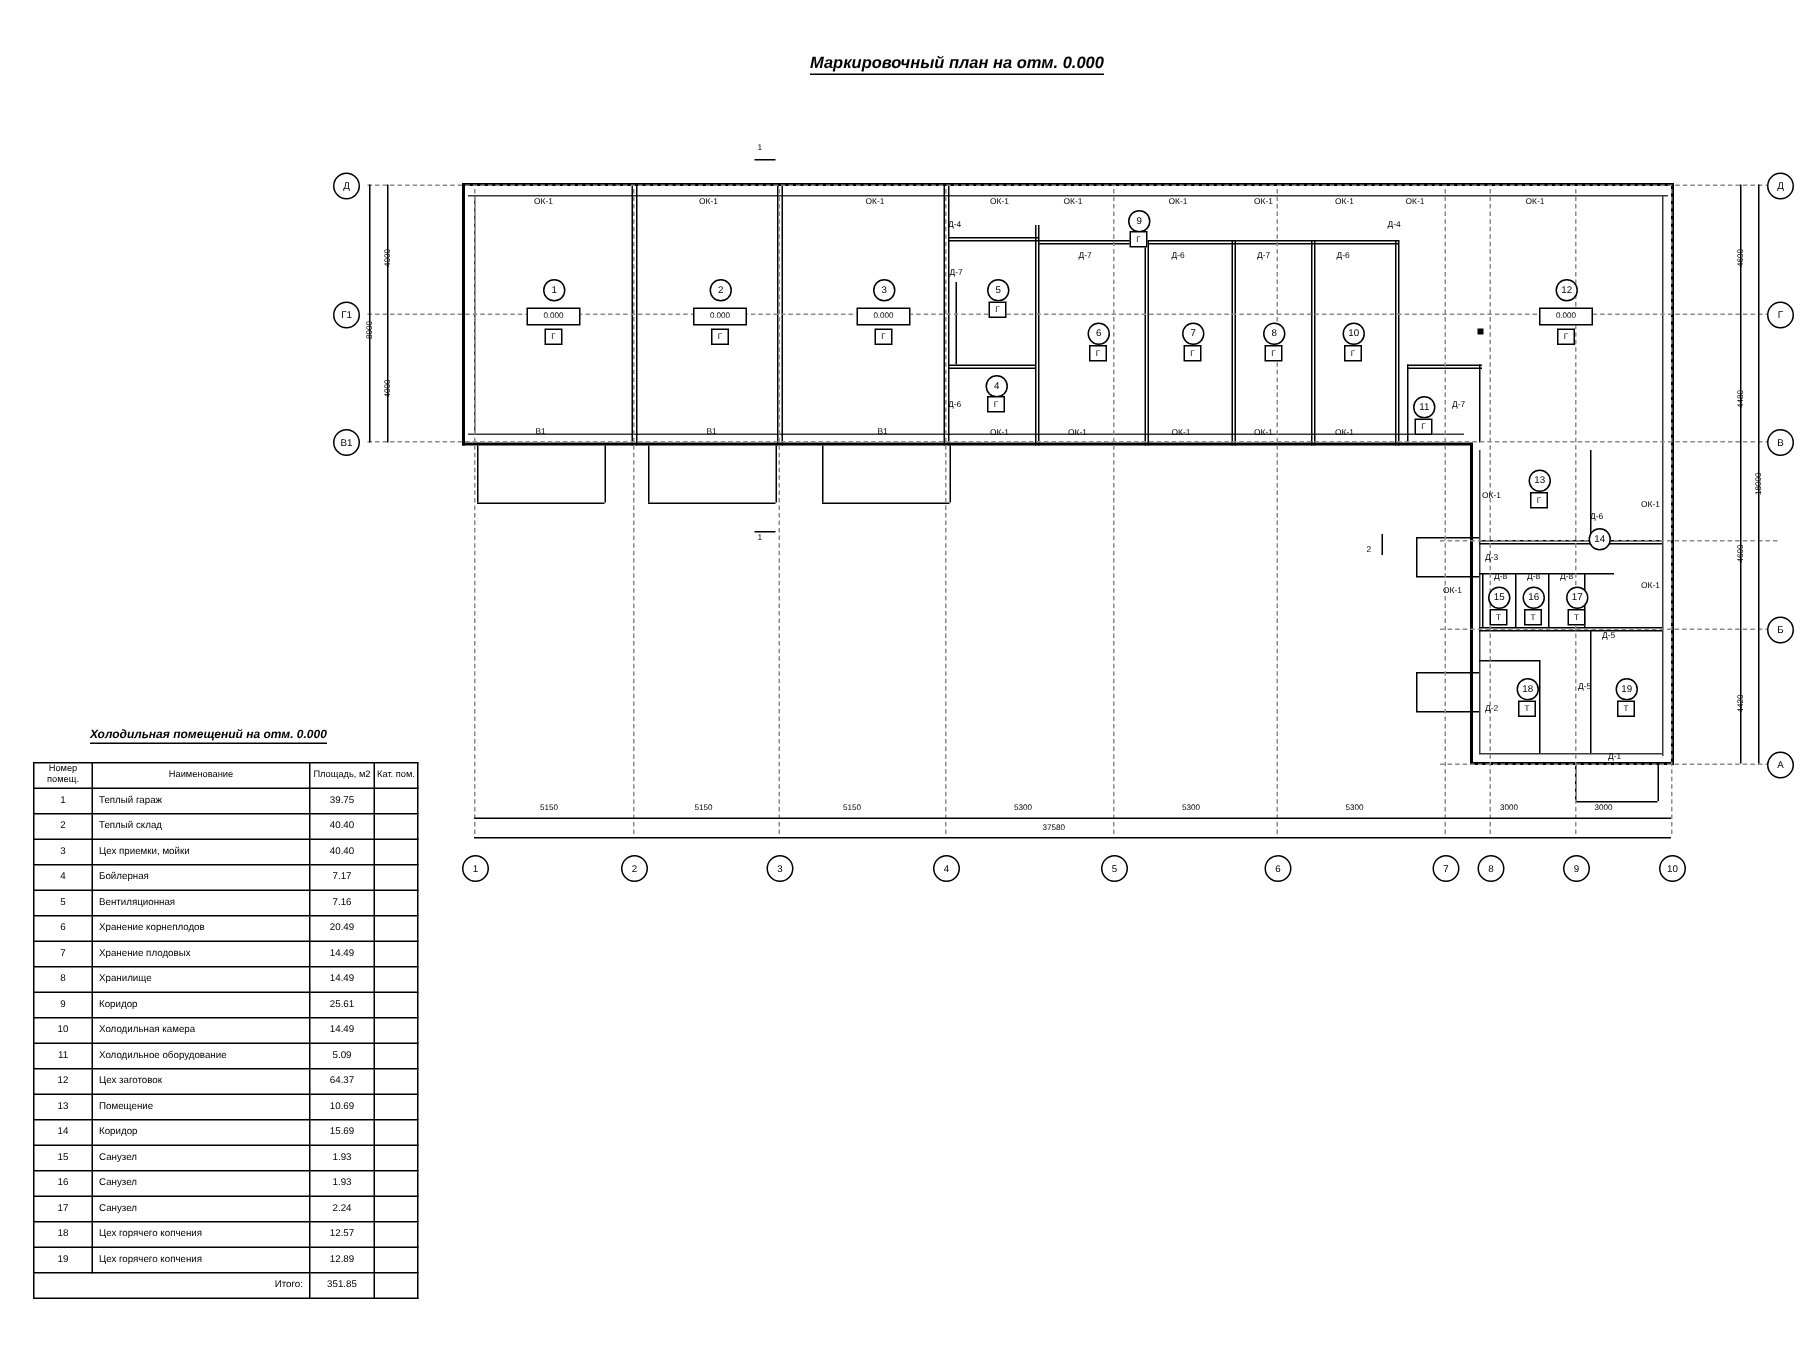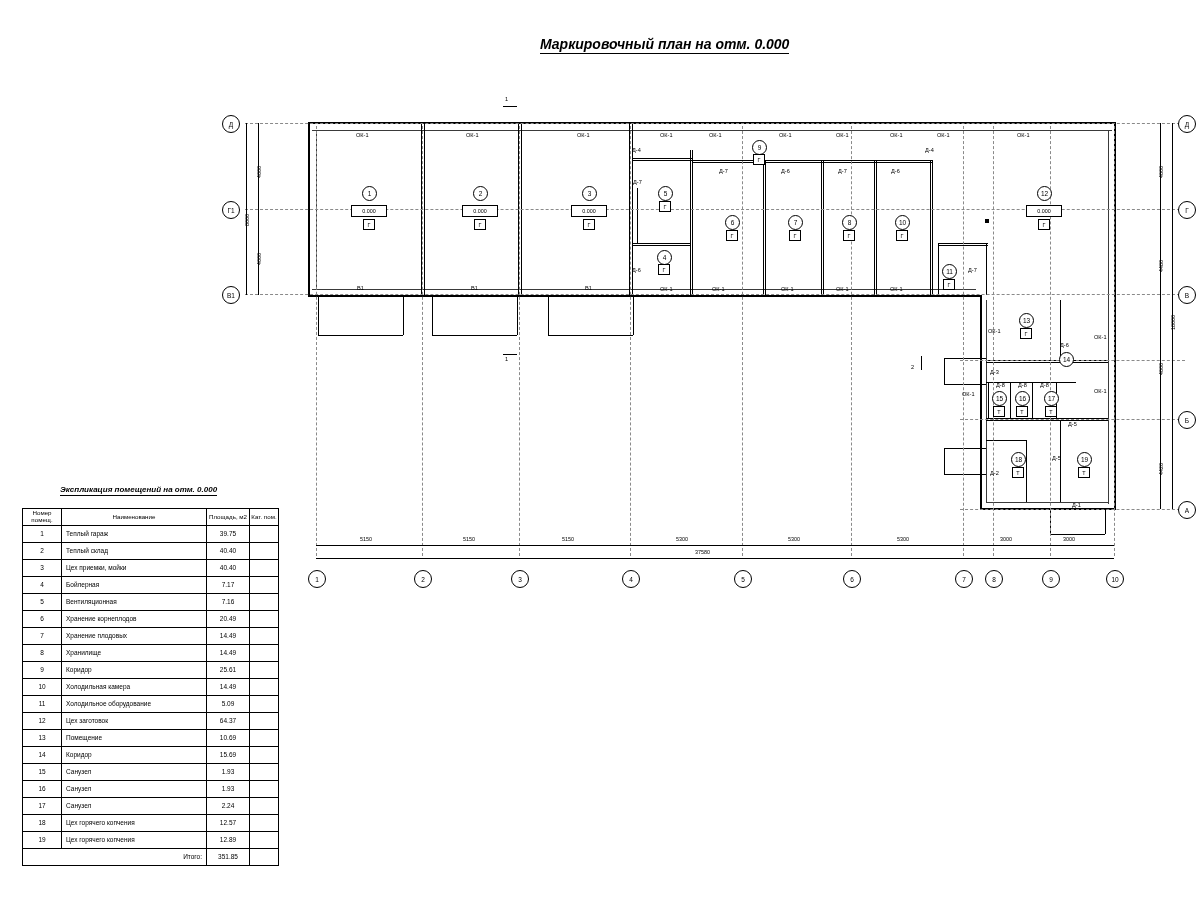--- a/index.html
+++ b/index.html
@@ -1,20 +1,20 @@
 <!DOCTYPE html>
 <html><head>
 <meta charset="utf-8">
 <style>
   html,body{margin:0;padding:0;background:#ffffff;}
   body{width:1200px;height:900px;position:relative;overflow:hidden;
        font-family:"Liberation Sans", sans-serif;color:#000;}
   #sheet{position:absolute;left:0;top:0;width:1200px;height:900px;}
 
-  .ttl{position:absolute;font-style:italic;font-weight:bold;font-size:14px;}
+  .ttl{position:absolute;font-style:italic;font-weight:bold;font-size:11px;}
   .ttl .u{border-bottom:1px solid #000;padding-bottom:1px;}
 
   
   #expl{position:absolute;left:22px;top:508px;border-collapse:collapse;}
   #expl td,#expl th{border:1px solid #000;font-size:6.5px;font-weight:normal;
       padding:0;height:16px;line-height:1.1;text-align:center;}
   #expl th{font-size:6.2px;}
   #expl td.nm{text-align:left;padding-left:4px;}
   #expl td.num{width:38px;}
   #expl td.ar{width:42px;}
@@ -45,21 +45,21 @@
 </style>
 </head>
 <body>
 
 <div id="sheet">
 
   <div class="ttl" style="left:540px;top:36px;">
     <span class="u">Маркировочный план на отм. 0.000</span>
   </div>
   <div class="ttl" style="left:60px;top:485px;font-size:8px;">
-    <span class="u">Экспликация помещений на отм. 0.000</span>
+    <span class="u">Холодильная помещений на отм. 0.000</span>
   </div>
 
   <table id="expl">
     <thead>
       <tr>
         <th style="width:38px;">Номер помещ.</th>
         <th style="width:140px;">Наименование</th>
         <th style="width:42px;">Площадь, м2</th>
         <th style="width:28px;">Кат. пом.</th>
       </tr>

